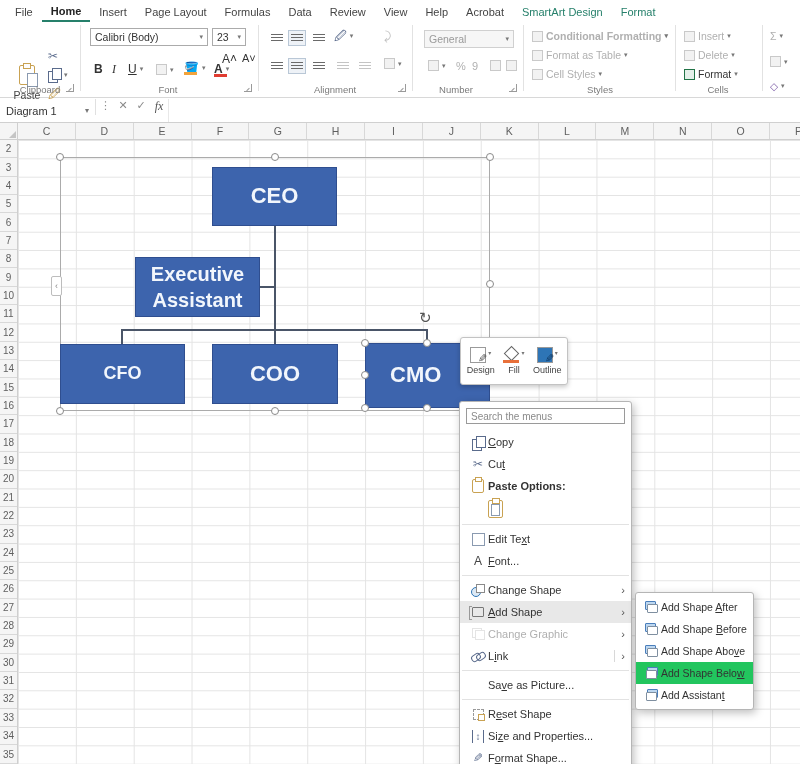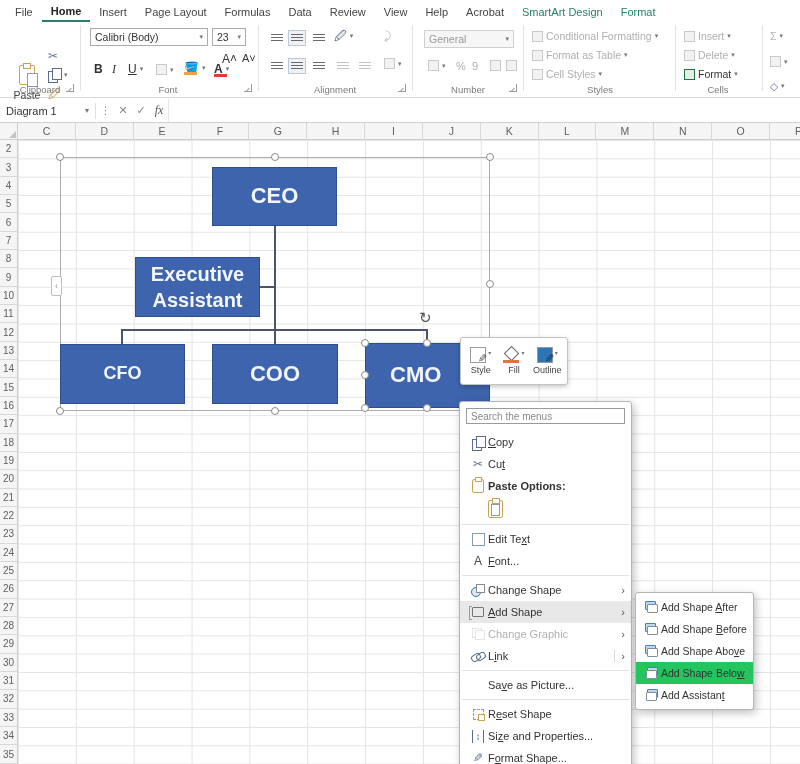--- a/index.html
+++ b/index.html
@@ -51,21 +51,21 @@
   #paste-big { position:absolute; left:10px; top:36px; width:34px; height:58px; display:flex;
                flex-direction:column; align-items:center; font-size:10.5px; color:#444;justify-content:center; }
   .clipico { position:relative; width:16px; height:20px; border:1.5px solid #c9a252; border-radius:2px; background:#fff; }
   .clipico:before { content:""; position:absolute; top:-3px; left:3px; width:6px; height:4px;
                     border:1.5px solid #c9a252; background:#fdfdfd; }
   .clipico:after { content:""; position:absolute; right:-4px; bottom:-3px; width:9px; height:12px;
                    border:1px solid #8a9ab0; background:#fff; }
 
   
   #fbar { position:absolute; left:0; top:99px; width:800px; height:24px; background:#fff;
-          border-bottom:1px solid #d0d0d0; display:flex; align-items:center; font-size:11px; }
+          border-bottom:1px solid #d0d0d0; display:flex; font-size:11px; }
   #namebox { width:95px; height:100%; display:flex; align-items:center; padding:0 6px; color:#333; }
   #namebox .arrow { margin-left:auto; font-size:8px; color:#777; }
   .fdiv { width:1px; height:16px; background:#e0e0e0; }
   .fico { width:18px; text-align:center; color:#8a8a8a; font-size:11px; }
   #fx { font-style:italic; font-family:"Liberation Serif",serif; color:#555; font-size:12px; }
 
   
   #colheads { position:absolute; left:18px; top:123px; height:17px; right:0; display:flex;
               background:#f5f5f5; border-bottom:1px solid #cfcfcf; }
   .ch { flex:none; width:57.85px; border-right:1px solid #d8d8d8; font-size:10.5px; color:#5f5f5f;
@@ -336,25 +336,25 @@
       </div>
     <div class="ribtn disabled" style="left:472px;top:38px;font-size:11px">
         <span>9</span>
       </div>
     <div class="ribtn disabled" style="left:490px;top:38px">
         <span class="icsq dis"></span>
       </div>
     <div class="ribtn disabled" style="left:506px;top:38px">
         <span class="icsq dis"></span>
       </div>
-    <div class="grplabel" style="left:428px">Number</div>
+    <div class="grplabel" style="left:416px">Number</div>
     <div class="launcher" style="left:509px"></div>
 
     <div id="styles-rows">
-        <div class="ribtn disabled" style="left: 532px; top: 8px;">
+        <div class="ribtn disabled" style="left: 532px; top: 8px; font-weight: bold;">
           <div class="icsq dis"></div>
           <span>Conditional Formatting</span>
           <span class="arrow">▾</span>
         </div>
         <div class="ribtn disabled" style="left: 532px; top: 27px;">
           <div class="icsq dis"></div>
           <span>Format as Table</span>
           <span class="arrow">▾</span>
         </div>
         <div class="ribtn disabled" style="left: 532px; top: 46px;">
@@ -499,21 +499,21 @@
   <div class="node" style="left:365px;top:343px;width:125px;height:65px;font-size:22px;justify-content:flex-start;padding-left:24px">CMO</div>
 
   <div id="rotate-handle">↻</div>
 
   <div id="minitb">
     <div class="mtb">
       <span class="icw">
           <span class="mt-style"></span>
           <span class="arrow">▾</span>
         </span>
-      <span class="lab">Style</span>
+      <span class="lab">Design</span>
     </div>
     <div class="mtb">
       <span class="icw">
           <span class="mt-fill"></span>
           <span class="arrow">▾</span>
         </span>
       <span class="lab">Fill</span>
     </div>
     <div class="mtb">
       <span class="icw">

